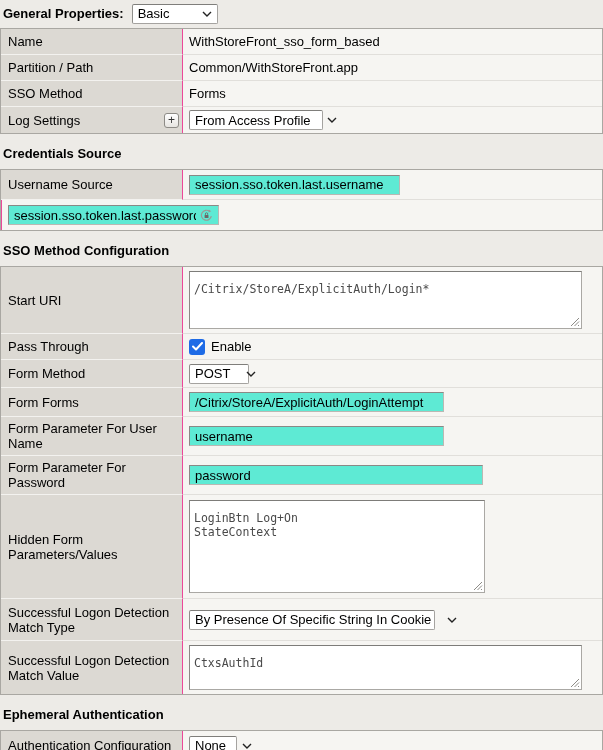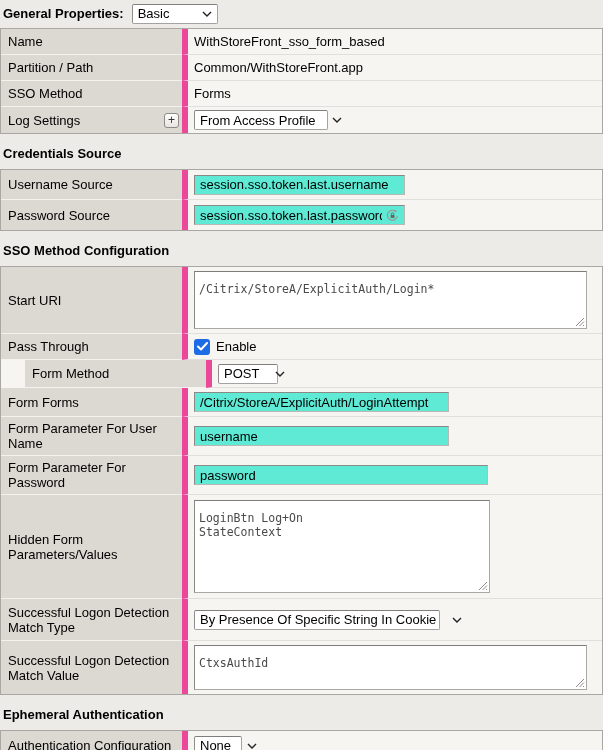--- a/index.html
+++ b/index.html
@@ -29,29 +29,29 @@
     width: 181px; flex: 0 0 181px;
     background: #dcd9d3;
     border-bottom: 1px solid #f3f2ef;
     padding: 4px 3px 4px 7px;
     display: flex; align-items: center;
     line-height: 15px;
   }
   .cell-value {
     flex: 1;
     background: #f6f5f2;
-    border-left: 6px solid #ec4899;
+    border-left: 1px solid #ec4899;
     border-bottom: 1px solid #e1dfdb;
     padding: 3px 6px;
     display: flex; align-items: center;
   }
   .row:last-child .cell-label, .row:last-child .cell-value { border-bottom: none; }
   .h26 { min-height: 26px; }
   .h30 { min-height: 30px; }
-  .h28 { min-height: 28px; margin-left: 24px; }
+  .h28 { min-height: 28px; }
   .h29 { min-height: 29px; }
 
   
   .select {
     display: inline-flex; align-items: center; justify-content: space-between;
     height: 20px; background: #fff;
     border: 1px solid; border-color: #7f7e7b #a5a3a0 #a5a3a0 #8f8e8b;
     border-radius: 2px; padding: 0 5px; gap: 16px;
     cursor: default; white-space: nowrap;
   }
@@ -143,21 +143,20 @@
 
 <div class="section-heading">Credentials Source</div>
 <div class="tbl">
   <div class="row h30">
     <div class="cell-label">Username Source</div>
     <div class="cell-value">
       <input class="txt" style="width: 211px;" value="session.sso.token.last.username">
     </div>
   </div>
   <div class="row h30">
-    <div class="cell-label">Password Source</div>
     <div class="cell-value">
       <span class="pw-wrap">
         <input class="txt" style="width: 211px; padding-right: 22px;" value="session.sso.token.last.password">
         <svg class="lock-ic" width="15" height="15" viewBox="0 0 15 15">
           <path d="M12.3 8.2 A5 5 0 1 1 10.6 3.4" fill="none" stroke="#9a9894" stroke-width="1.2"></path>
           <path d="M9.8 1.6 L12.2 3.2 L9.5 4.4 Z" fill="#9a9894"></path>
           <rect x="5.6" y="6.9" width="3.9" height="3.1" rx="0.6" fill="#6b6966"></rect>
           <path d="M6.4 6.9 V5.9 A1.15 1.15 0 0 1 8.7 5.9 V6.9" fill="none" stroke="#6b6966" stroke-width="0.9"></path>
         </svg>
       </span>

